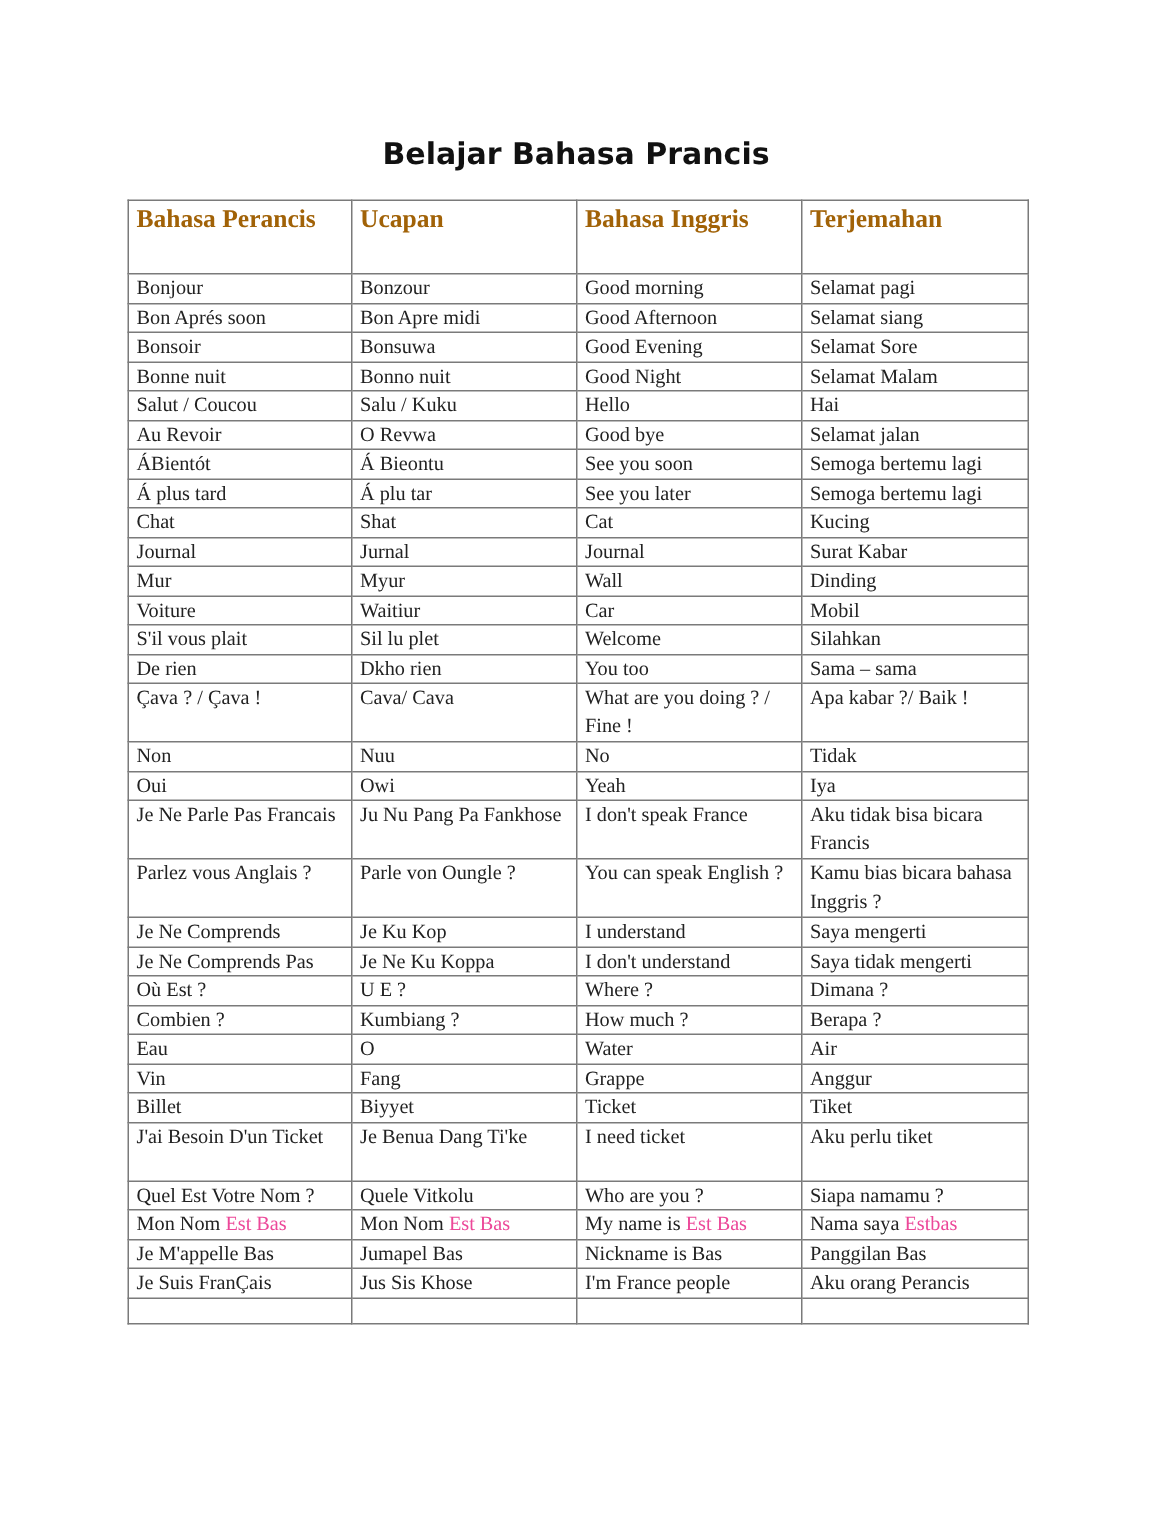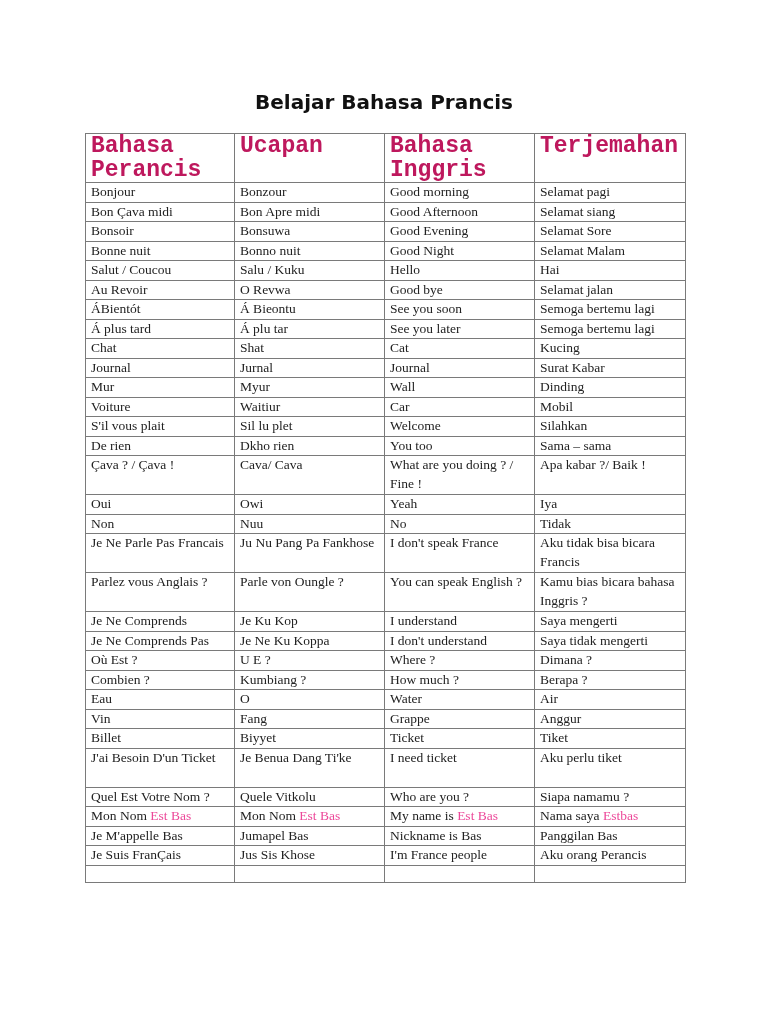--- a/index.html
+++ b/index.html
@@ -24,23 +24,23 @@
   table.vocab col.c3 { width: 150px; }
   table.vocab col.c4 { width: 151px; }
   table.vocab th, table.vocab td {
     border: 1px solid #7a7a7a;
     padding: 0 5px;
     vertical-align: top;
     text-align: left;
     overflow: hidden;
   }
   table.vocab th {
-    font-family: Liberation Mono, monospace;
-    font-weight: bold; font-size: 23px; line-height: 24px;
-    height: 48px; padding-top: 0; color: #be185d;
+    font-family: Liberation Serif, serif;
+    font-weight: bold; font-size: 17px; line-height: 24px;
+    height: 48px; padding-top: 0; color: #a16207;
   }
   table.vocab td {
     font-family: "Liberation Serif", "DejaVu Serif", serif;
     font-size: 13.5px; line-height: 18.5px; height: 18px;
     color: #222;
   }
   table.vocab tr.double td { height: 38px; }
   table.vocab tr.blank td { height: 16px; }
   .red { color: #ec4899; }
 </style>
@@ -65,21 +65,21 @@
     </tr>
   </thead>
   <tbody>
     <tr>
         <td>Bonjour</td>
         <td>Bonzour</td>
         <td>Good morning</td>
         <td>Selamat pagi</td>
       </tr>
     <tr>
-        <td>Bon Çava midi</td>
+        <td>Bon Aprés soon</td>
         <td>Bon Apre midi</td>
         <td>Good Afternoon</td>
         <td>Selamat siang</td>
       </tr>
     <tr>
         <td>Bonsoir</td>
         <td>Bonsuwa</td>
         <td>Good Evening</td>
         <td>Selamat Sore</td>
       </tr>
@@ -149,30 +149,30 @@
         <td>You too</td>
         <td>Sama – sama</td>
       </tr>
     <tr class="double">
         <td>Çava ? / Çava !</td>
         <td>Cava/ Cava</td>
         <td>What are you doing ? / Fine !</td>
         <td>Apa kabar ?/ Baik !</td>
       </tr>
     <tr>
+        <td>Non</td>
+        <td>Nuu</td>
+        <td>No</td>
+        <td>Tidak</td>
+      </tr>
+    <tr>
         <td>Oui</td>
         <td>Owi</td>
         <td>Yeah</td>
         <td>Iya</td>
-      </tr>
-    <tr>
-        <td>Non</td>
-        <td>Nuu</td>
-        <td>No</td>
-        <td>Tidak</td>
       </tr>
     <tr class="double">
         <td>Je Ne Parle Pas Francais</td>
         <td>Ju Nu Pang Pa Fankhose</td>
         <td>I don't speak France</td>
         <td>Aku tidak bisa bicara Francis</td>
       </tr>
     <tr class="double">
         <td>Parlez vous Anglais ?</td>
         <td>Parle von Oungle ?</td>

